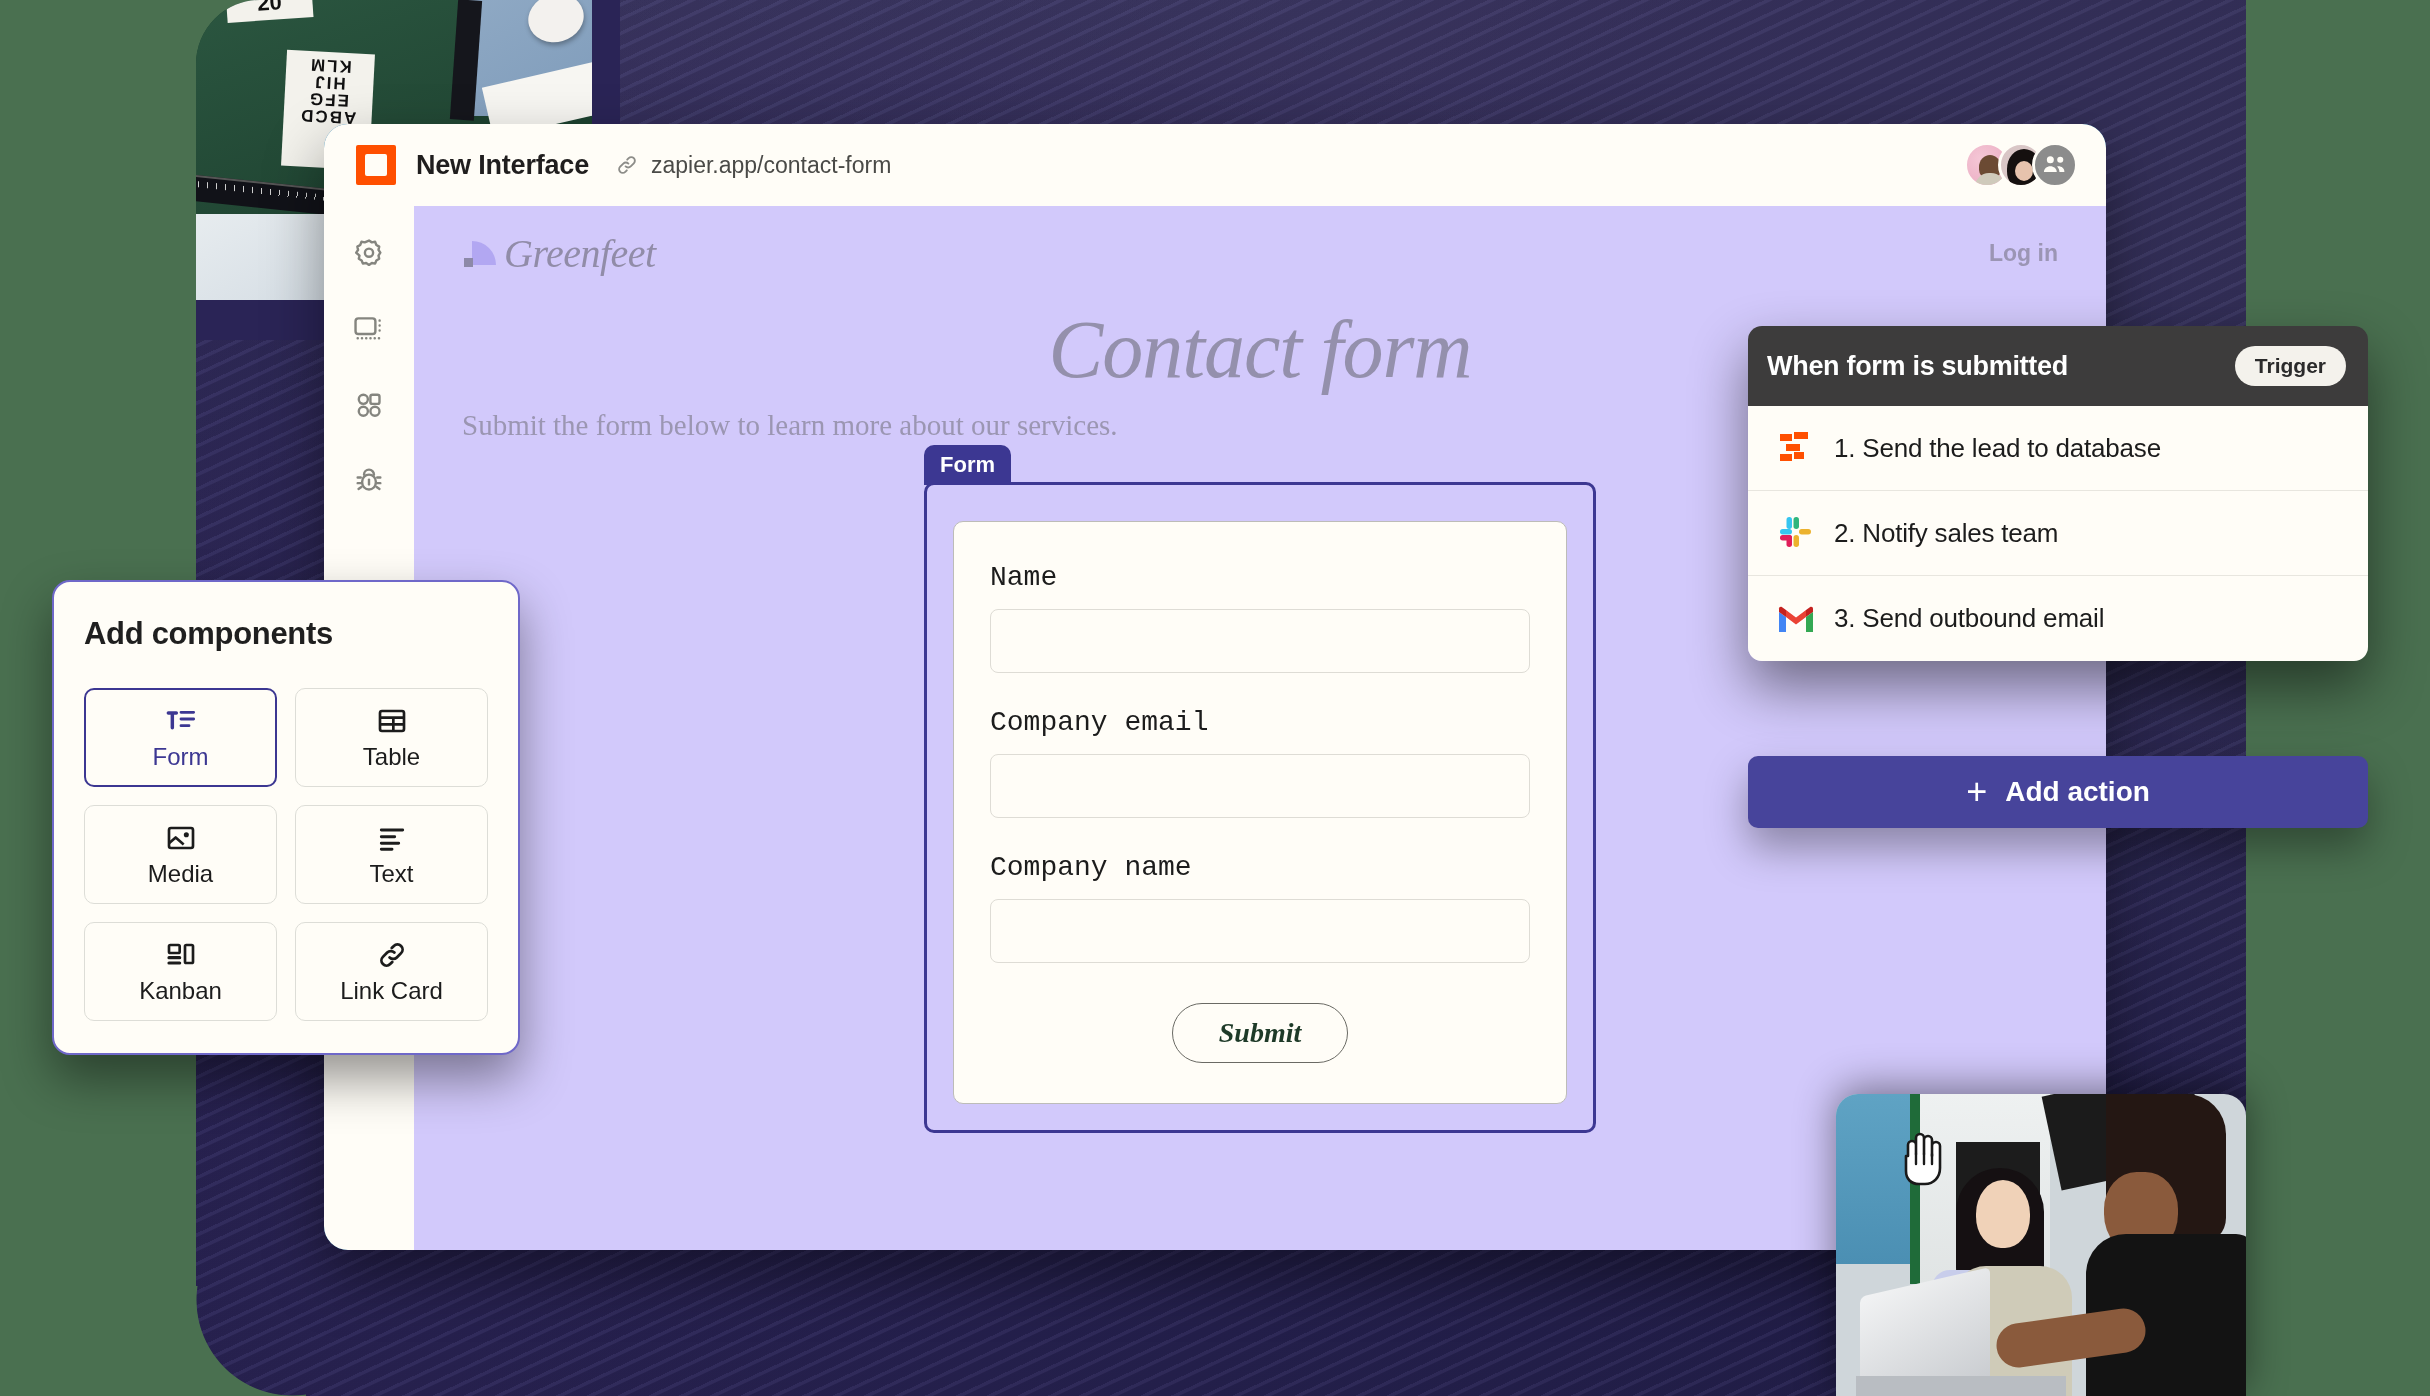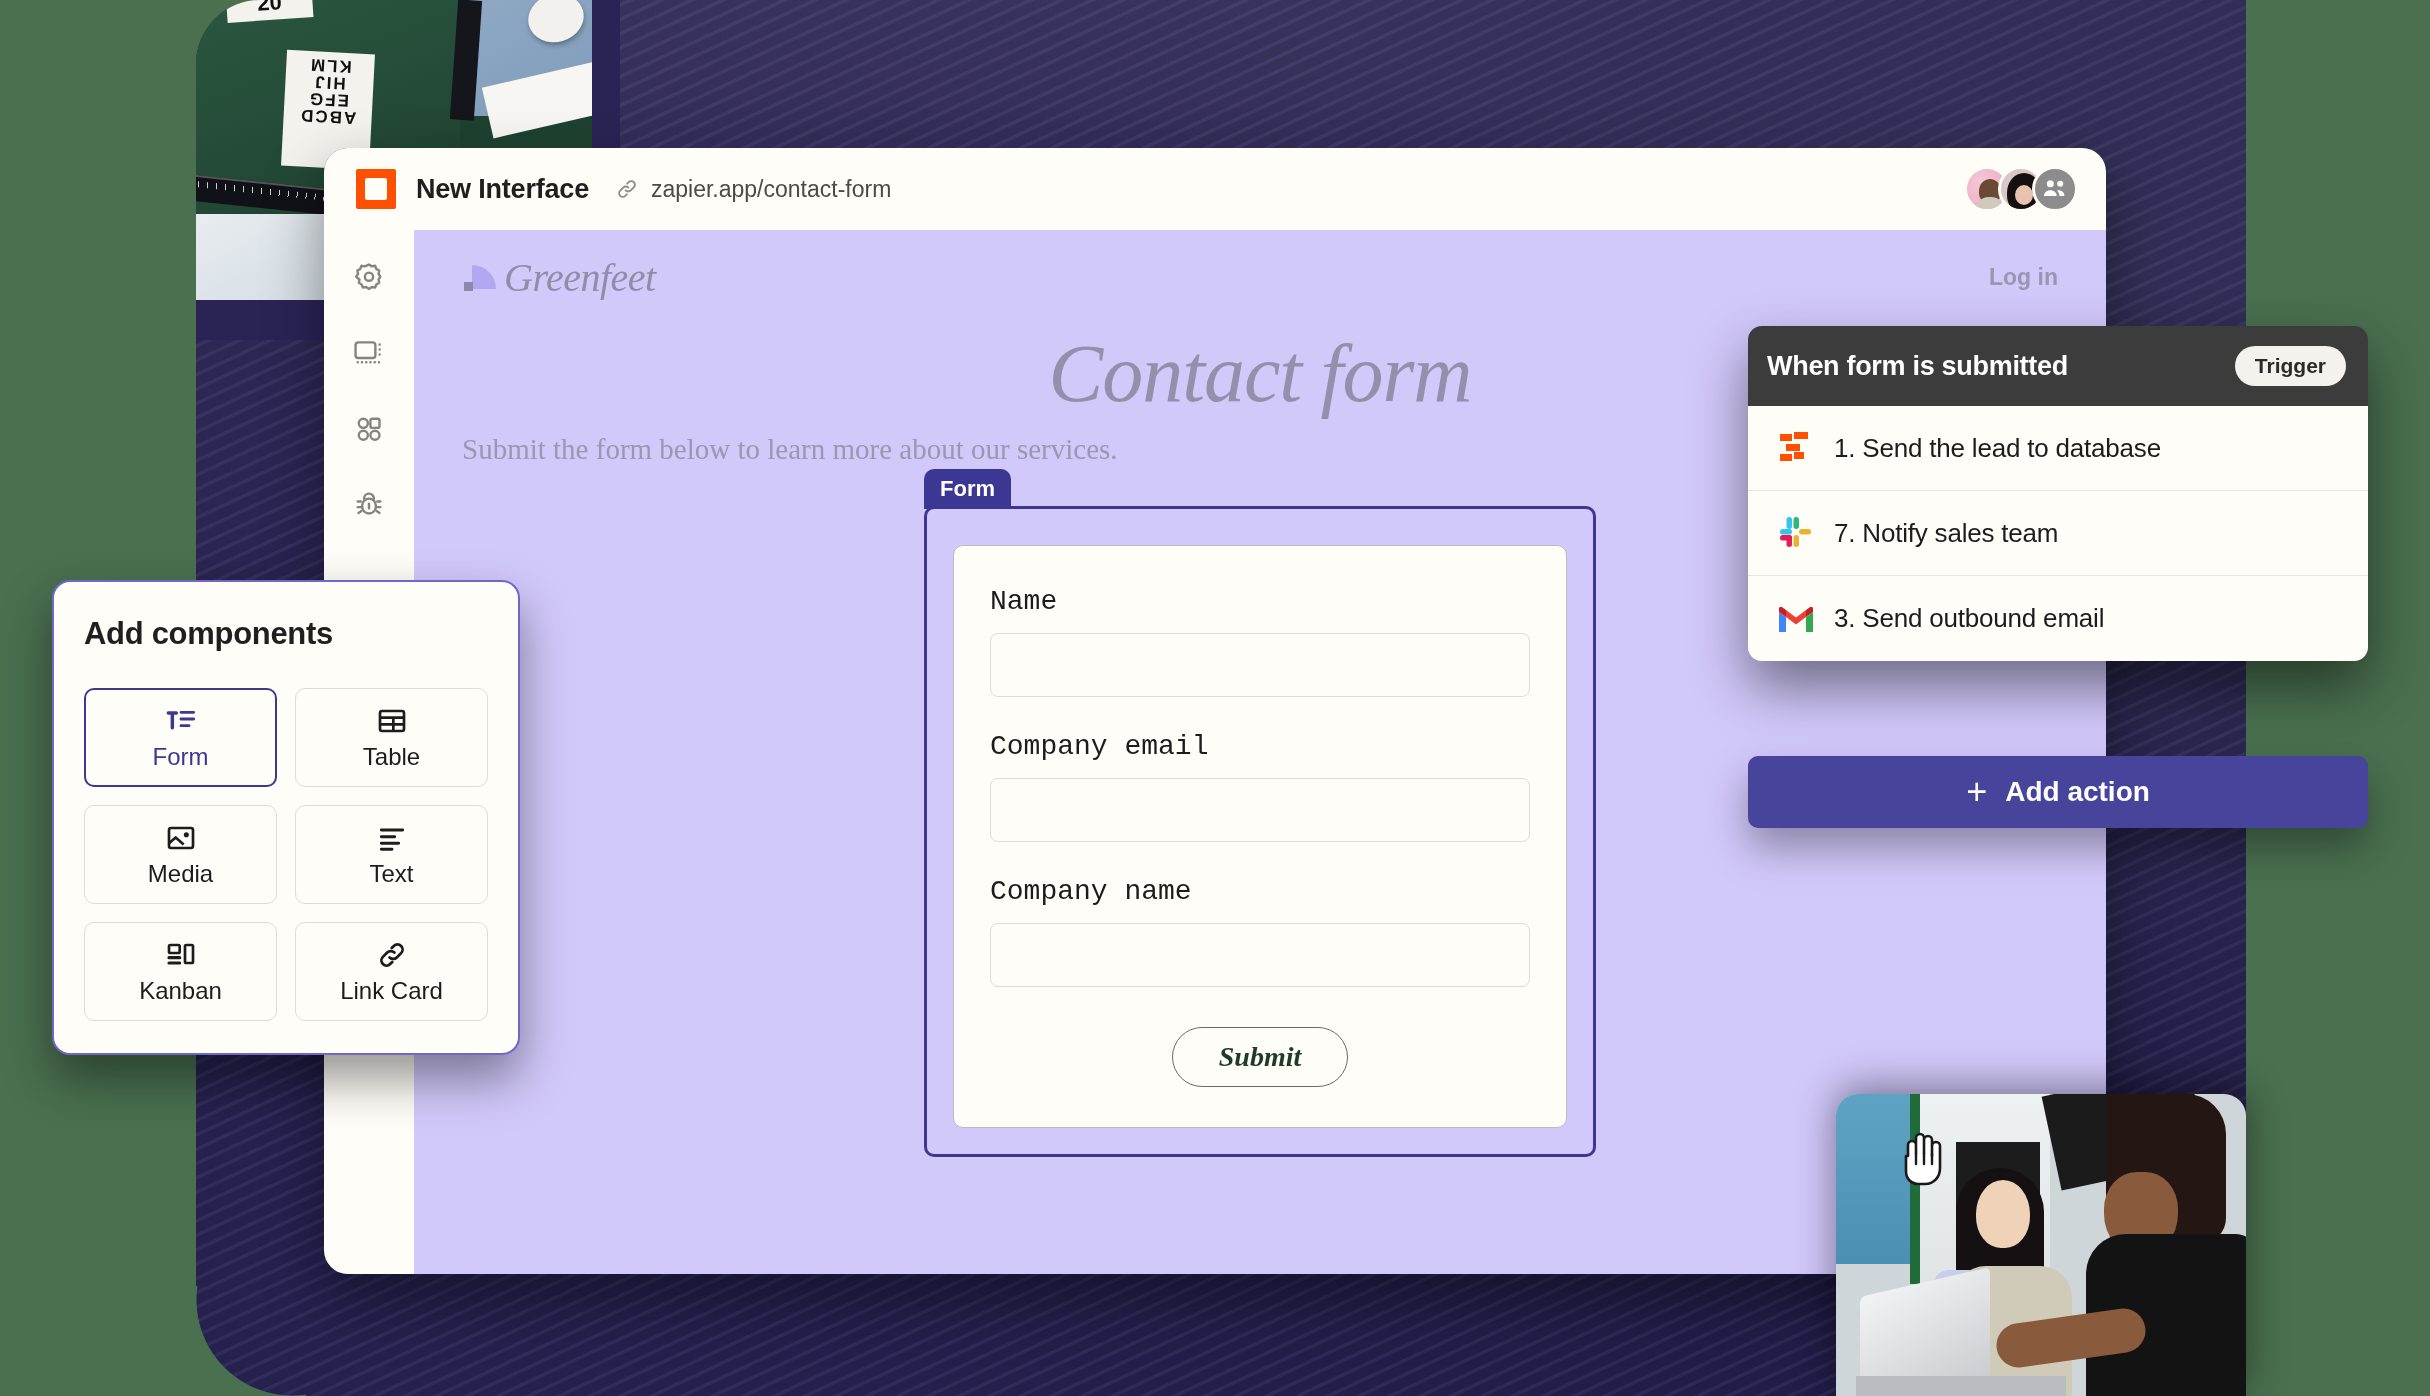--- a/index.html
+++ b/index.html
@@ -97,21 +97,21 @@
     background: #2a2456;
   }
   .desk-rightnavy {
     position: absolute; left: 396px; top: 0; width: 30px; height: 340px;
     background: #2a2456;
   }
 
   
   #interface-window {
     position: absolute;
-    left: 324px; top: 148px; width: 1782px; height: 1126px;
+    left: 324px; top: 124px; width: 1782px; height: 1126px;
     background: #0369a1;
     border-radius: 24px;
     box-shadow: 0 26px 60px rgba(0,0,0,0.40);
     overflow: hidden;
   }
   #window-topbar {
     height: 82px; display: flex; align-items: center; padding: 0 28px 0 32px;
     background: #fffdf7; position: relative;
   }
   #zapier-logo {
@@ -506,21 +506,21 @@
     <div class="automation-step">
       <svg class="step-icon" viewBox="0 0 40 40">
         <rect x="4" y="16" width="12" height="5.5" rx="2.7" fill="#36c5f0"></rect>
         <rect x="10.5" y="4" width="5.5" height="12" rx="2.7" fill="#36c5f0"></rect>
         <rect x="17.5" y="4" width="5.5" height="12" rx="2.7" fill="#2eb67d"></rect>
         <rect x="23" y="16" width="12" height="5.5" rx="2.7" fill="#ecb22e"></rect>
         <rect x="4" y="22" width="12" height="5.5" rx="2.7" fill="#e01e5a"></rect>
         <rect x="17.5" y="22" width="5.5" height="12" rx="2.7" fill="#ecb22e"></rect>
         <rect x="10.5" y="22" width="5.5" height="12" rx="2.7" fill="#e01e5a"></rect>
       </svg>
-      <div class="step-label">7. Notify sales team</div>
+      <div class="step-label">2. Notify sales team</div>
     </div>
 
     <div class="automation-step">
       <svg class="step-icon" viewBox="0 0 40 40">
         <path d="M3 33V12l6-4 11 10 11-10 6 4v21h-7V19l-10 9-10-9v14z" fill="#fff"></path>
         <path d="M3 33V13l7 5v15z" fill="#4285f4"></path>
         <path d="M3 13V9.5C3 8 4.6 7.2 5.8 8L10 11v7z" fill="#c5221f"></path>
         <path d="M37 13V9.5C37 8 35.4 7.2 34.2 8L30 11v7z" fill="#c5221f"></path>
         <path d="M30 33V18l7-5v20z" fill="#34a853"></path>
         <path d="M10 18l10 7.5L30 18v-7l-10 7.5L10 11z" fill="#ea4335"></path>

